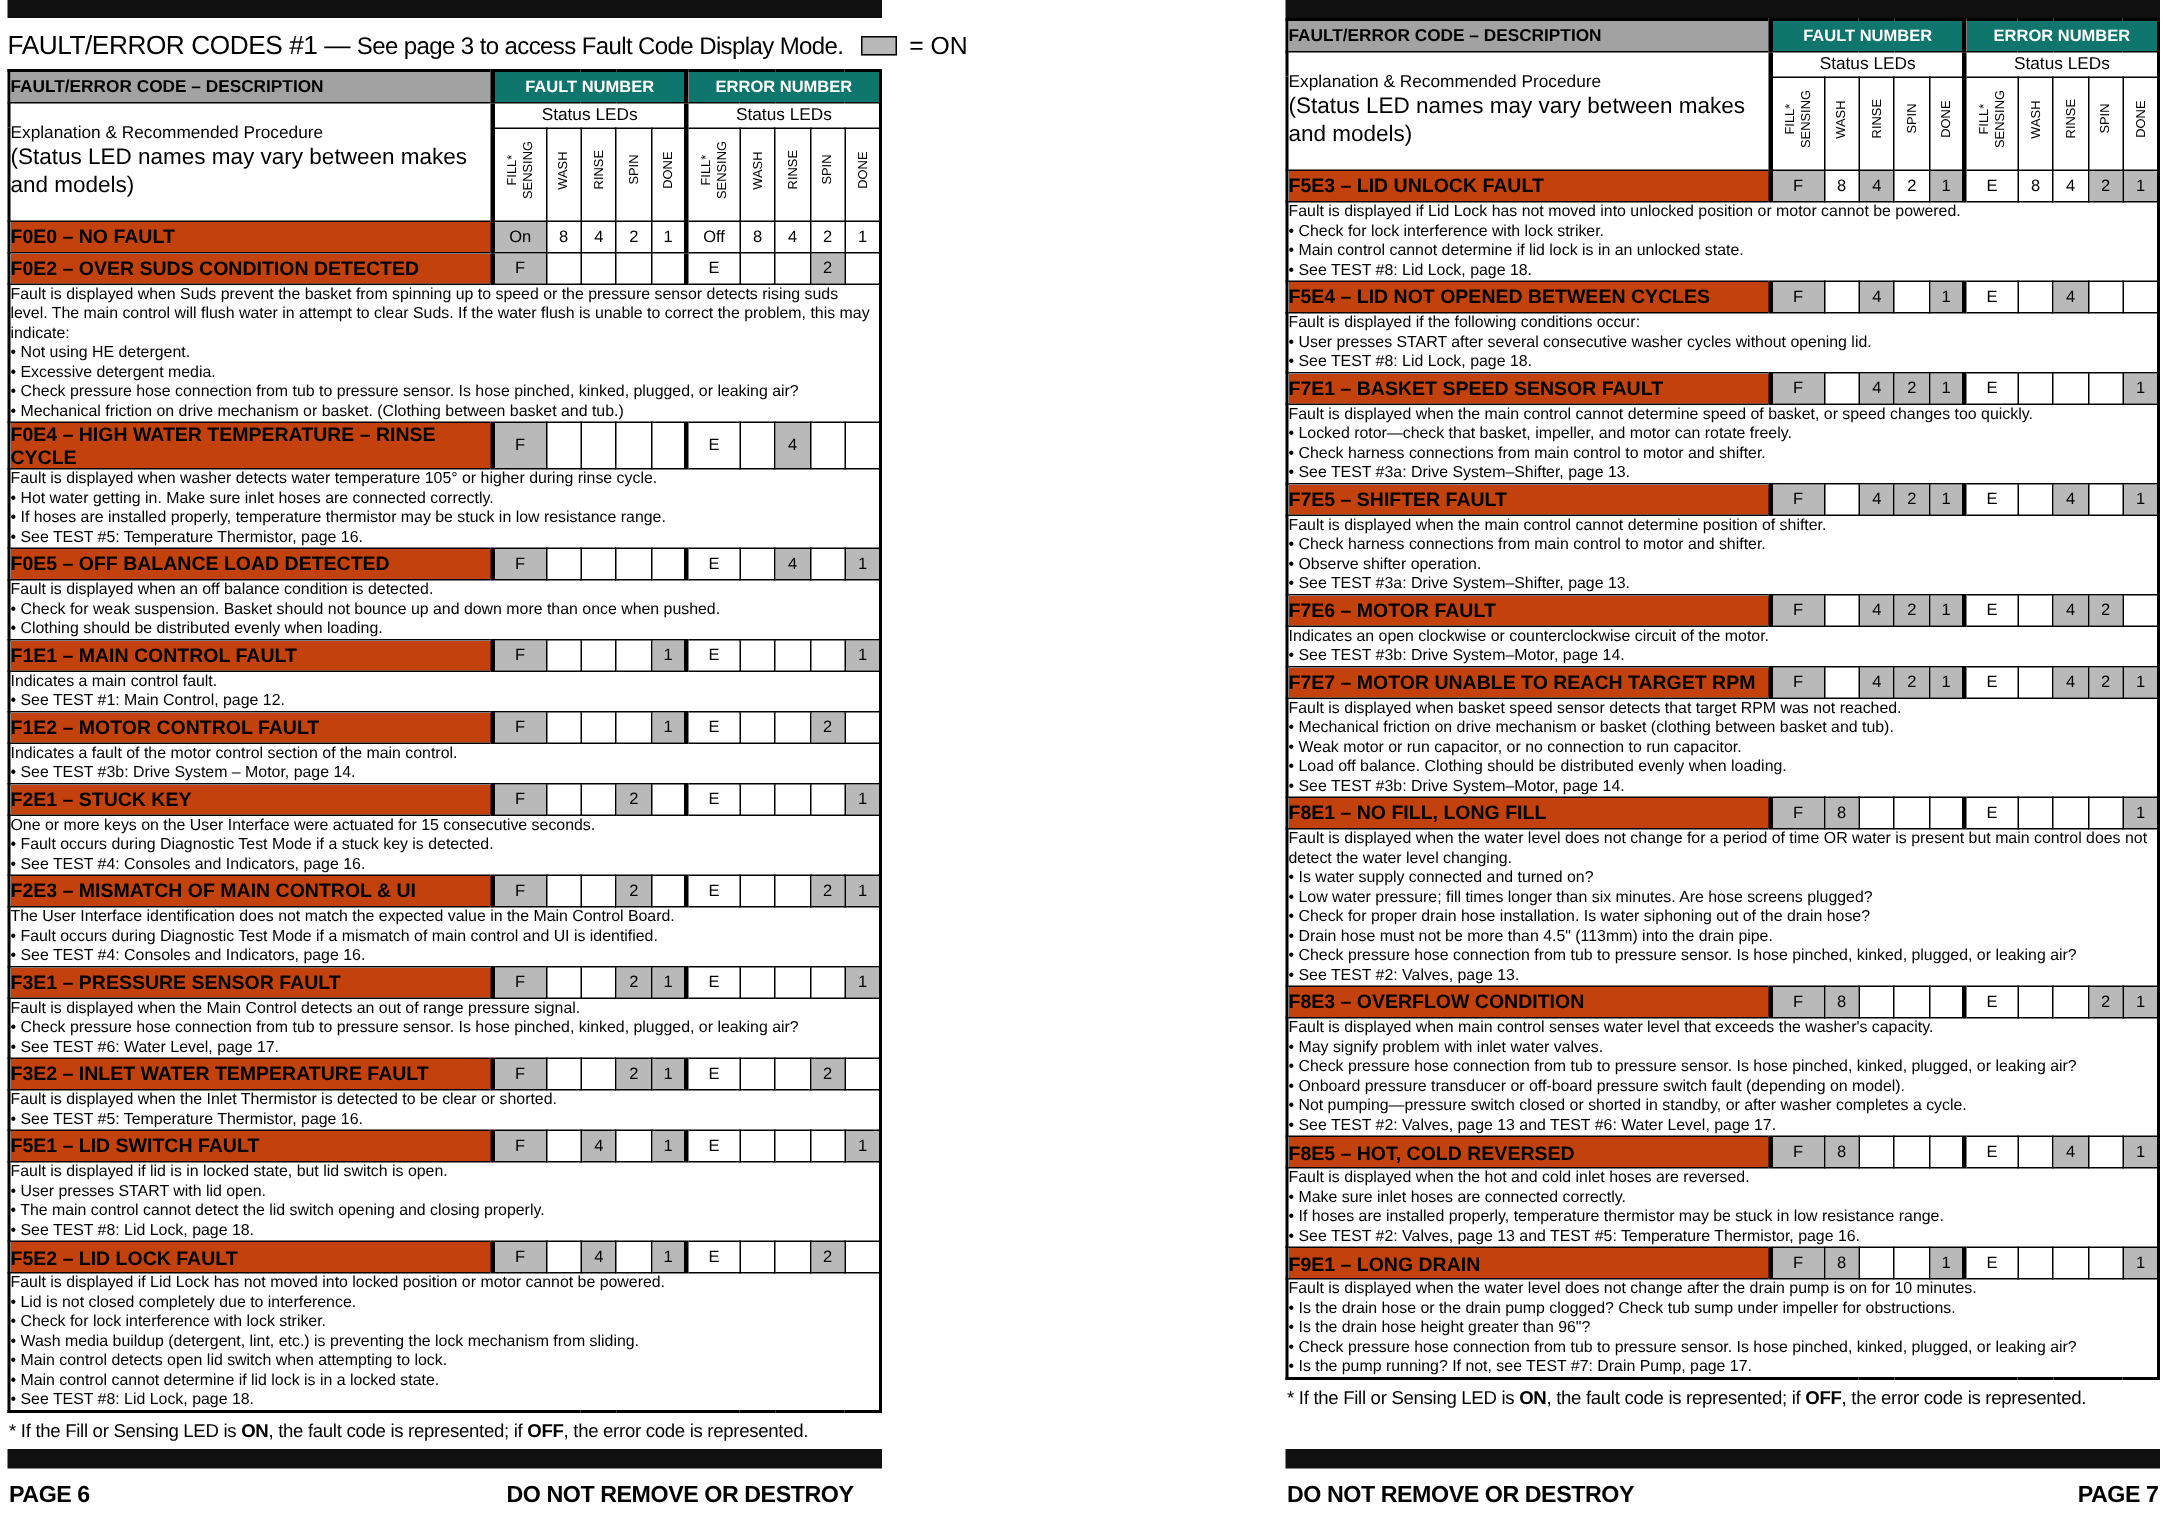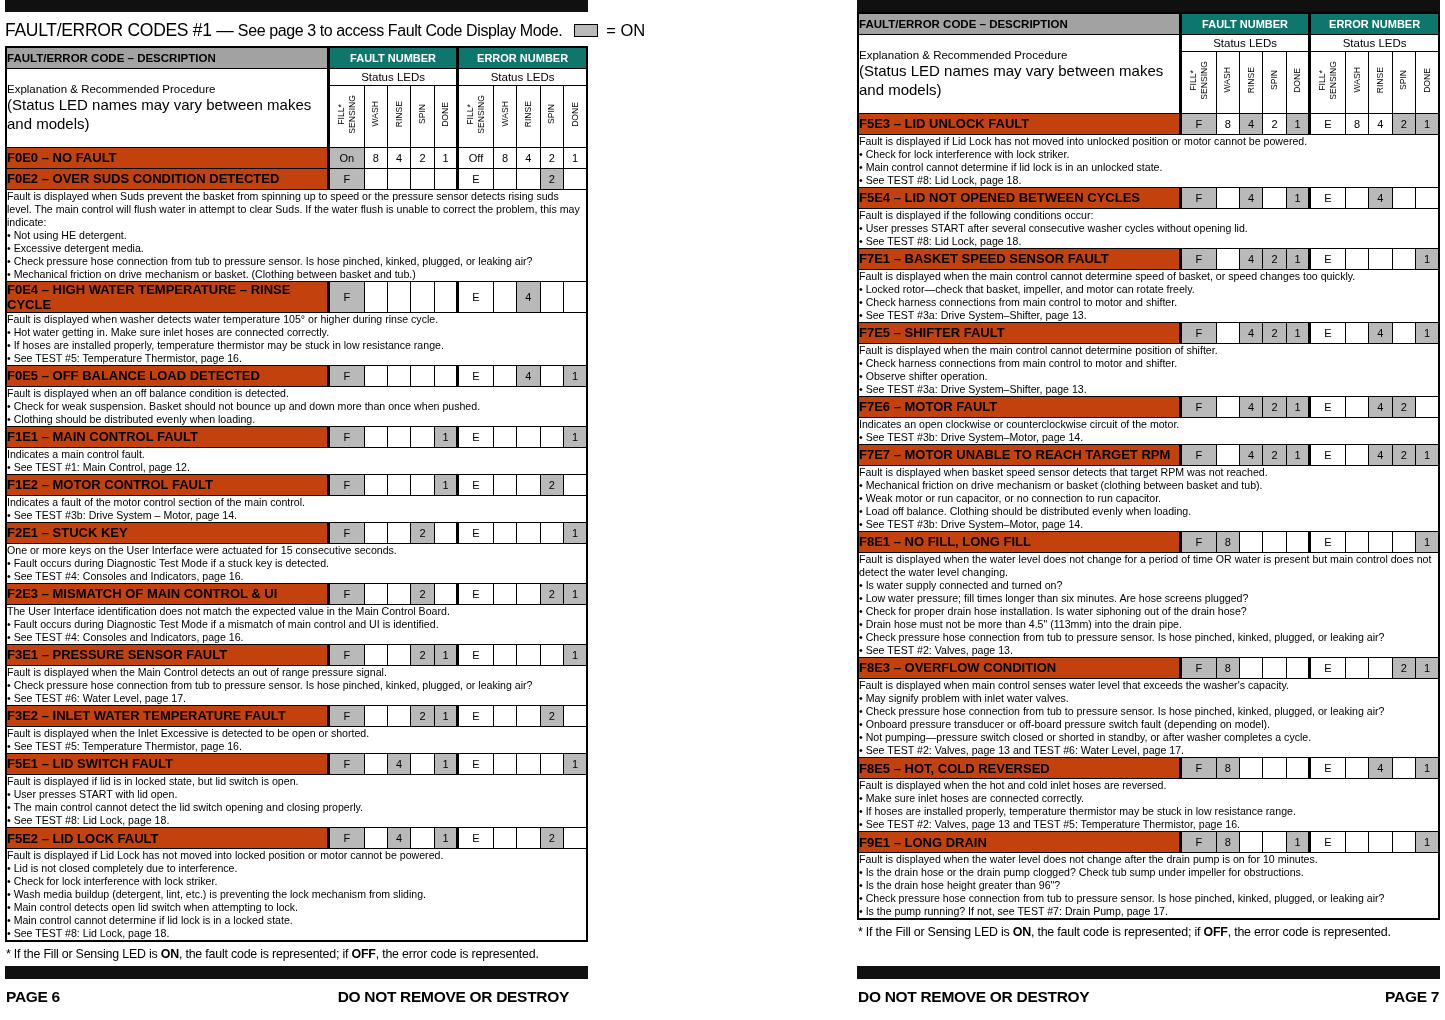--- a/index.html
+++ b/index.html
@@ -291,21 +291,21 @@
             <td class="led on">2</td>
             <td class="led on">1</td>
             <td class="led blk">E</td>
             <td class="led"></td>
             <td class="led"></td>
             <td class="led on">2</td>
             <td class="led"></td>
           </tr>
           <tr class="desc-row">
             <td class="desc-cell" colspan="11">
-              <div class="desc-line">Fault is displayed when the Inlet Excessive is detected to be open or shorted.</div>
+              <div class="desc-line">Fault is displayed when the Inlet Thermistor is detected to be clear or shorted.</div>
               <div class="desc-line">• See TEST #5: Temperature Thermistor, page 16.</div>
             </td>
           </tr>
           <tr class="code-row">
             <td class="code-cell">F5E1 – LID SWITCH FAULT</td>
             <td class="led on blk">F</td>
             <td class="led"></td>
             <td class="led on">4</td>
             <td class="led"></td>
             <td class="led on">1</td>

